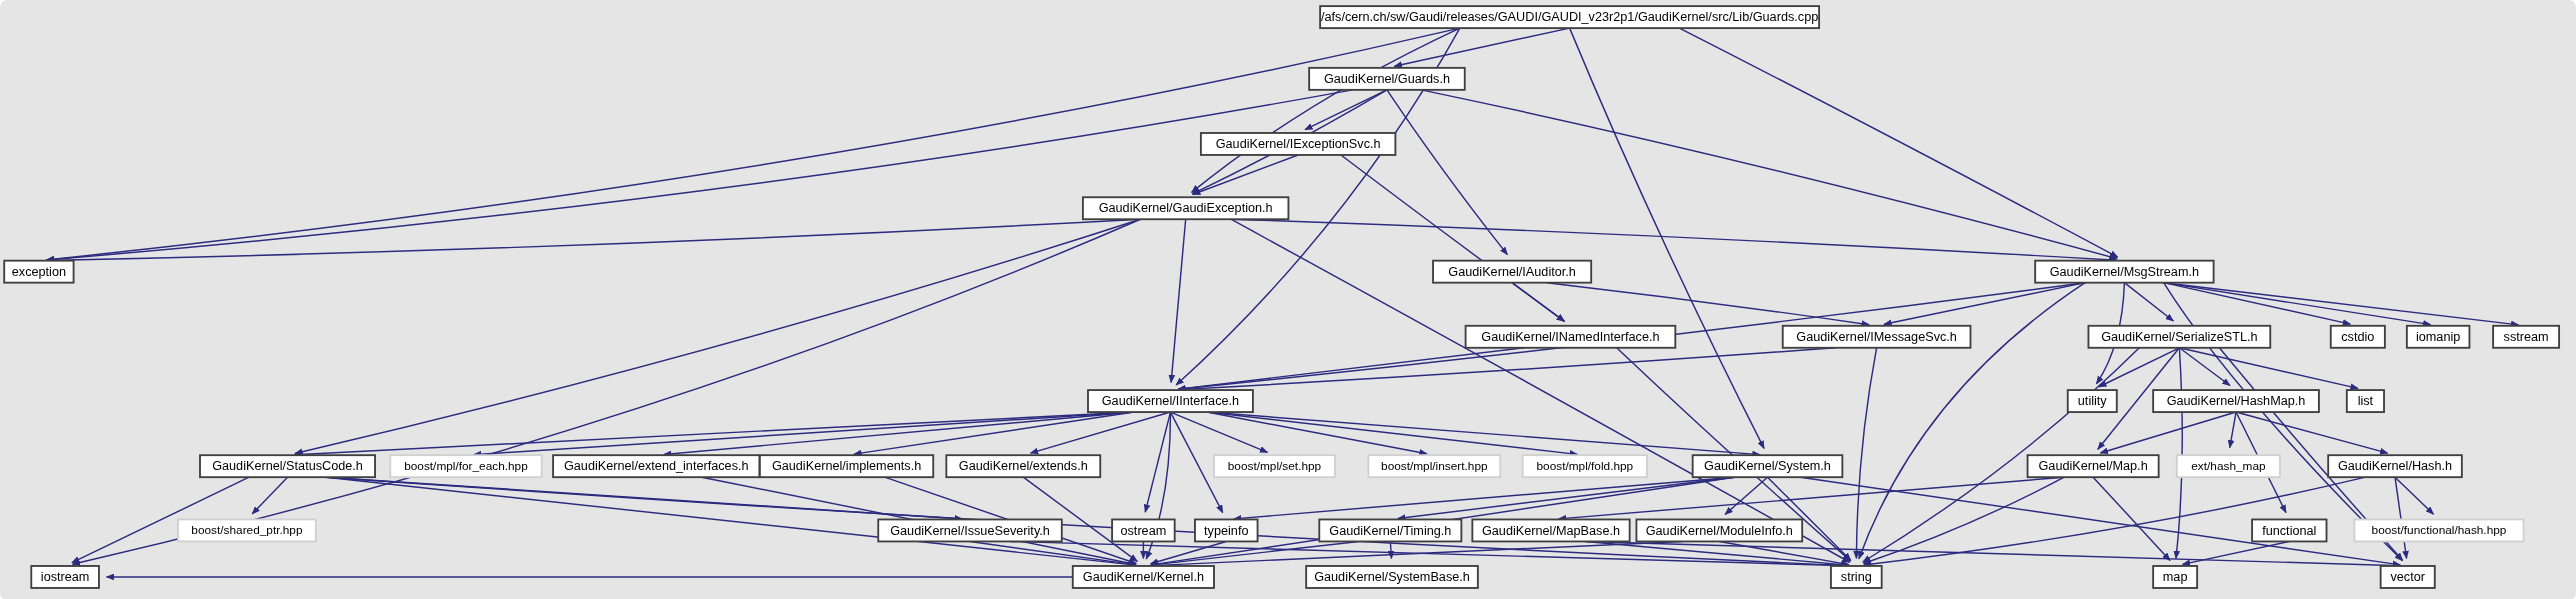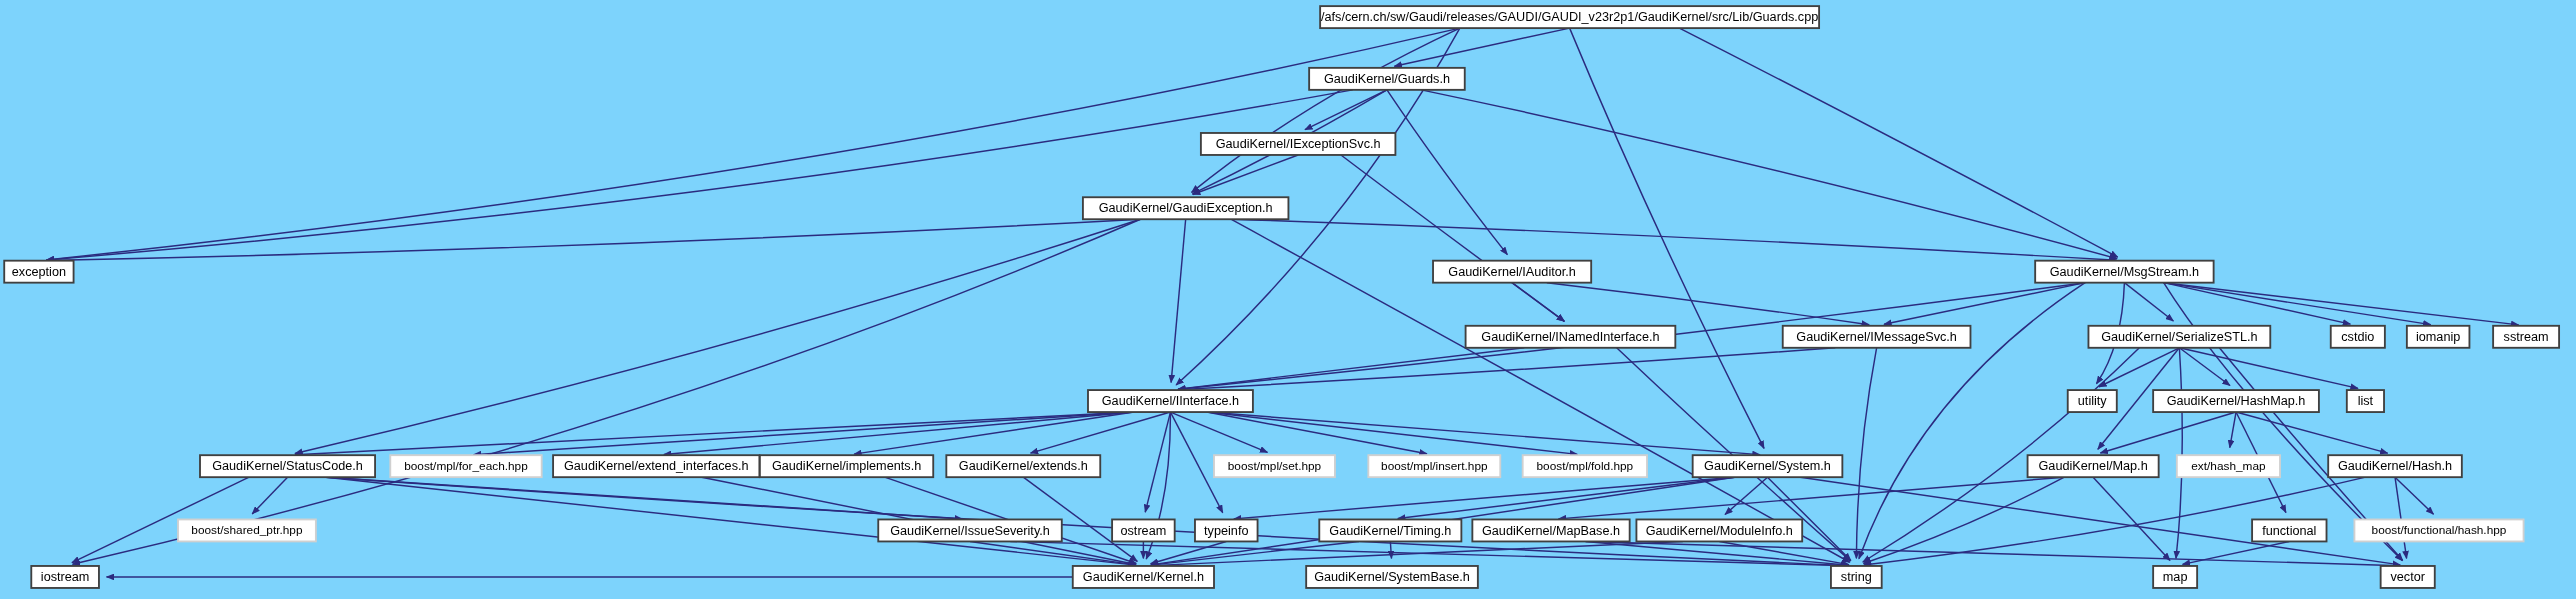--- a/index.html
+++ b/index.html
@@ -1,17 +1,17 @@
 <!DOCTYPE html>
 <html style="font-size:13.5px"><head>
 <meta charset="utf-8">
 <style>
   html, body { margin:0; padding:0; background:#ffffff; }
   body { font-family:"Liberation Sans", sans-serif; }
-  #graph-wrap { position:relative; width:2576px; height:600px; background:#7dd3fc; overflow:hidden; }
+  #graph-wrap { position:relative; width:2576px; height:600px; background:#e5e5e5; overflow:hidden;border-radius:7px; }
   svg#graph { position:absolute; left:0; top:0; width:2576px; height:600px; display:block; }
   .node-box { fill:#ffffff; stroke:#404040; stroke-width:2.2; }
   .node-box.leaf { stroke:#d0d0d0; stroke-width:2.2; }
   .node-label { font-family:"Liberation Sans", sans-serif; fill:#000000; text-anchor:middle; dominant-baseline:middle; }
   .edge { fill:none; stroke:#2b2b7f; stroke-width:1.7; }
   .arrow-fill { fill:#2b2b7f; }
 </style>
 </head>
 <body>
 

